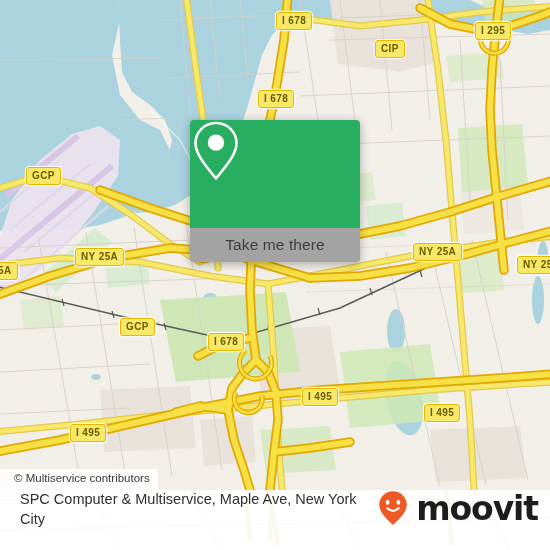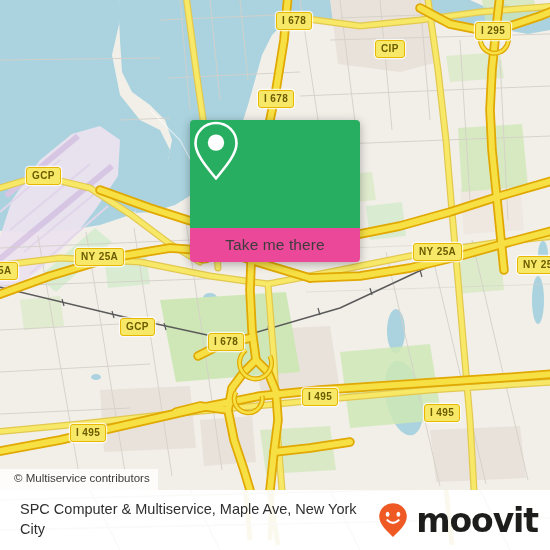--- a/index.html
+++ b/index.html
@@ -45,41 +45,41 @@
   
   #popup{
     position:absolute;left:190px;top:120px;width:170px;
     filter:drop-shadow(0 2px 5px rgba(0,0,0,.30));
   }
   #popup-top{
     height:108px;border-radius:4px 4px 0 0;
     display:flex;align-items:center;justify-content:center;
   }
   #popup-bottom{
-    background:#ec4899;height:34px;border-radius:0 0 4px 4px;
+    background:#a3a3a3;height:34px;border-radius:0 0 4px 4px;
     display:flex;align-items:center;justify-content:center;
     color:#3d3d3d;font-size:15.5px;letter-spacing:.1px;
   }
   #popup-tail{
     position:absolute;left:50%;transform:translateX(-50%);
     top:142px;width:0;height:0;
     border-left:13px solid transparent;
     border-right:13px solid transparent;
     border-top:15px solid #ffffff;
   }
 
   
   #footer{
     position:absolute;left:0;top:490px;width:550px;height:60px;
     background:#ffffff;overflow:hidden;
   }
   #footer-wm{position:absolute;left:0;top:-490px;opacity:.07;}
   #footer-inner{
     position:relative;height:100%;
-    display:flex;align-items:center;
+    display:flex;align-items:flex-start;
     padding:0 12px 0 20px;box-sizing:border-box;gap:10px;
   }
   #footer-title{
     flex:1;color:#2f2f2f;font-size:14.5px;line-height:1.35;
   }
   #brand{display:flex;align-items:center;gap:8px;flex:0 0 auto;}
   #brand-word{
     color:#1d1d1b;font-size:33px;font-weight:bold;letter-spacing:-1.1px;
     line-height:1;font-family:"DejaVu Sans","Liberation Sans",sans-serif;
   }

